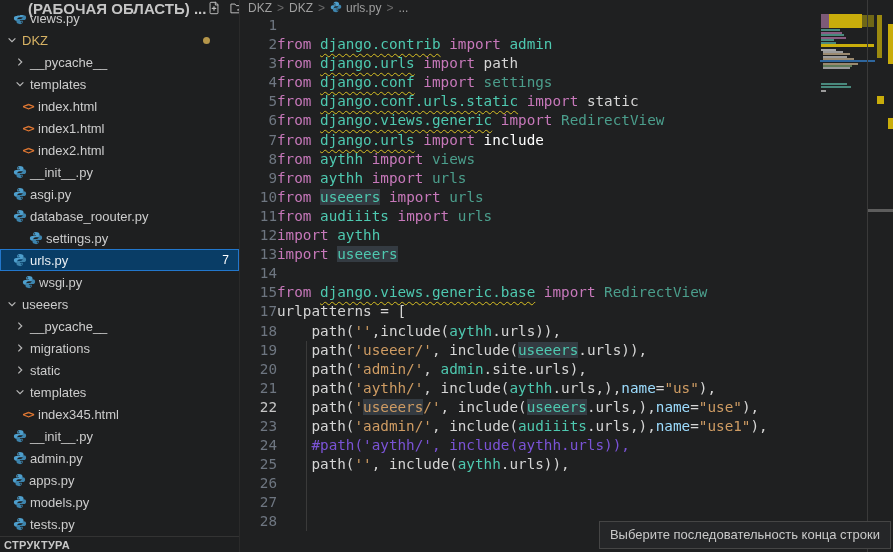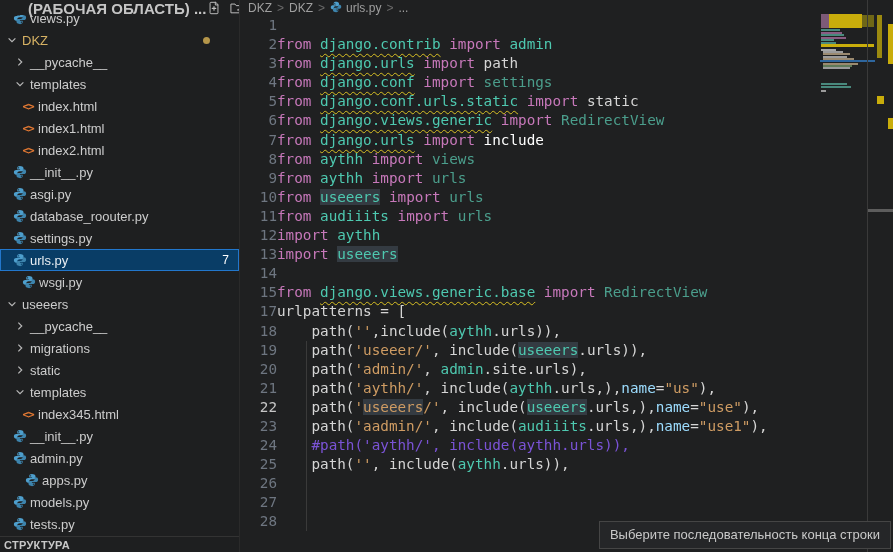--- a/index.html
+++ b/index.html
@@ -178,21 +178,21 @@
         </div>
         <div class="row" style="padding-left:12px">
           <span class="tw ">
             <svg viewBox="0 0 16 16" width="14" height="14">
               <path fill="#4e9fcd" d="M7.9 1C5.9 1 4.9 1.9 4.9 3.3V5h3.2v.6H3.6C2.2 5.6 1 6.5 1 8.4s1.2 2.7 2.6 2.7H5V9.2C5 7.8 6.2 7 7.6 7h3C11.8 7 12 6.1 12 5.2v-1.9C12 1.9 9.9 1 7.9 1zM6.4 2.5a.72.72 0 1 1 0 1.44.72.72 0 0 1 0-1.44z"></path>
               <path fill="#3d84ad" d="M8.1 15c2 0 3-.9 3-2.3V11H7.9v-.6h4.5c1.4 0 2.6-.9 2.6-2.8S13.8 4.9 12.4 4.9H11v1.9C11 8.2 9.8 9 8.4 9h-3C4.2 9 4 9.9 4 10.8v1.9C4 14.1 6.1 15 8.1 15zm1.5-1.5a.72.72 0 1 1 0-1.44.72.72 0 0 1 0 1.44z"></path>
             </svg>
           </span>
           <span class="lbl">database_roouter.py</span>
         </div>
-        <div class="row" style="padding-left:12px">
+        <div class="row" style="padding-left:28px">
           <span class="tw ">
             <svg viewBox="0 0 16 16" width="14" height="14">
               <path fill="#4e9fcd" d="M7.9 1C5.9 1 4.9 1.9 4.9 3.3V5h3.2v.6H3.6C2.2 5.6 1 6.5 1 8.4s1.2 2.7 2.6 2.7H5V9.2C5 7.8 6.2 7 7.6 7h3C11.8 7 12 6.1 12 5.2v-1.9C12 1.9 9.9 1 7.9 1zM6.4 2.5a.72.72 0 1 1 0 1.44.72.72 0 0 1 0-1.44z"></path>
               <path fill="#3d84ad" d="M8.1 15c2 0 3-.9 3-2.3V11H7.9v-.6h4.5c1.4 0 2.6-.9 2.6-2.8S13.8 4.9 12.4 4.9H11v1.9C11 8.2 9.8 9 8.4 9h-3C4.2 9 4 9.9 4 10.8v1.9C4 14.1 6.1 15 8.1 15zm1.5-1.5a.72.72 0 1 1 0-1.44.72.72 0 0 1 0 1.44z"></path>
             </svg>
           </span>
           <span class="lbl">settings.py</span>
         </div>
         <div class="row sel" style="padding-left:12px">
           <span class="tw ">
@@ -270,21 +270,21 @@
         </div>
         <div class="row" style="padding-left:12px">
           <span class="tw ">
             <svg viewBox="0 0 16 16" width="14" height="14">
               <path fill="#4e9fcd" d="M7.9 1C5.9 1 4.9 1.9 4.9 3.3V5h3.2v.6H3.6C2.2 5.6 1 6.5 1 8.4s1.2 2.7 2.6 2.7H5V9.2C5 7.8 6.2 7 7.6 7h3C11.8 7 12 6.1 12 5.2v-1.9C12 1.9 9.9 1 7.9 1zM6.4 2.5a.72.72 0 1 1 0 1.44.72.72 0 0 1 0-1.44z"></path>
               <path fill="#3d84ad" d="M8.1 15c2 0 3-.9 3-2.3V11H7.9v-.6h4.5c1.4 0 2.6-.9 2.6-2.8S13.8 4.9 12.4 4.9H11v1.9C11 8.2 9.8 9 8.4 9h-3C4.2 9 4 9.9 4 10.8v1.9C4 14.1 6.1 15 8.1 15zm1.5-1.5a.72.72 0 1 1 0-1.44.72.72 0 0 1 0 1.44z"></path>
             </svg>
           </span>
           <span class="lbl">admin.py</span>
         </div>
-        <div class="row" style="padding-left:24px">
+        <div class="row" style="padding-left:11px">
           <span class="tw ">
             <svg viewBox="0 0 16 16" width="14" height="14">
               <path fill="#4e9fcd" d="M7.9 1C5.9 1 4.9 1.9 4.9 3.3V5h3.2v.6H3.6C2.2 5.6 1 6.5 1 8.4s1.2 2.7 2.6 2.7H5V9.2C5 7.8 6.2 7 7.6 7h3C11.8 7 12 6.1 12 5.2v-1.9C12 1.9 9.9 1 7.9 1zM6.4 2.5a.72.72 0 1 1 0 1.44.72.72 0 0 1 0-1.44z"></path>
               <path fill="#3d84ad" d="M8.1 15c2 0 3-.9 3-2.3V11H7.9v-.6h4.5c1.4 0 2.6-.9 2.6-2.8S13.8 4.9 12.4 4.9H11v1.9C11 8.2 9.8 9 8.4 9h-3C4.2 9 4 9.9 4 10.8v1.9C4 14.1 6.1 15 8.1 15zm1.5-1.5a.72.72 0 1 1 0-1.44.72.72 0 0 1 0 1.44z"></path>
             </svg>
           </span>
           <span class="lbl">apps.py</span>
         </div>
         <div class="row" style="padding-left:12px">
           <span class="tw ">

